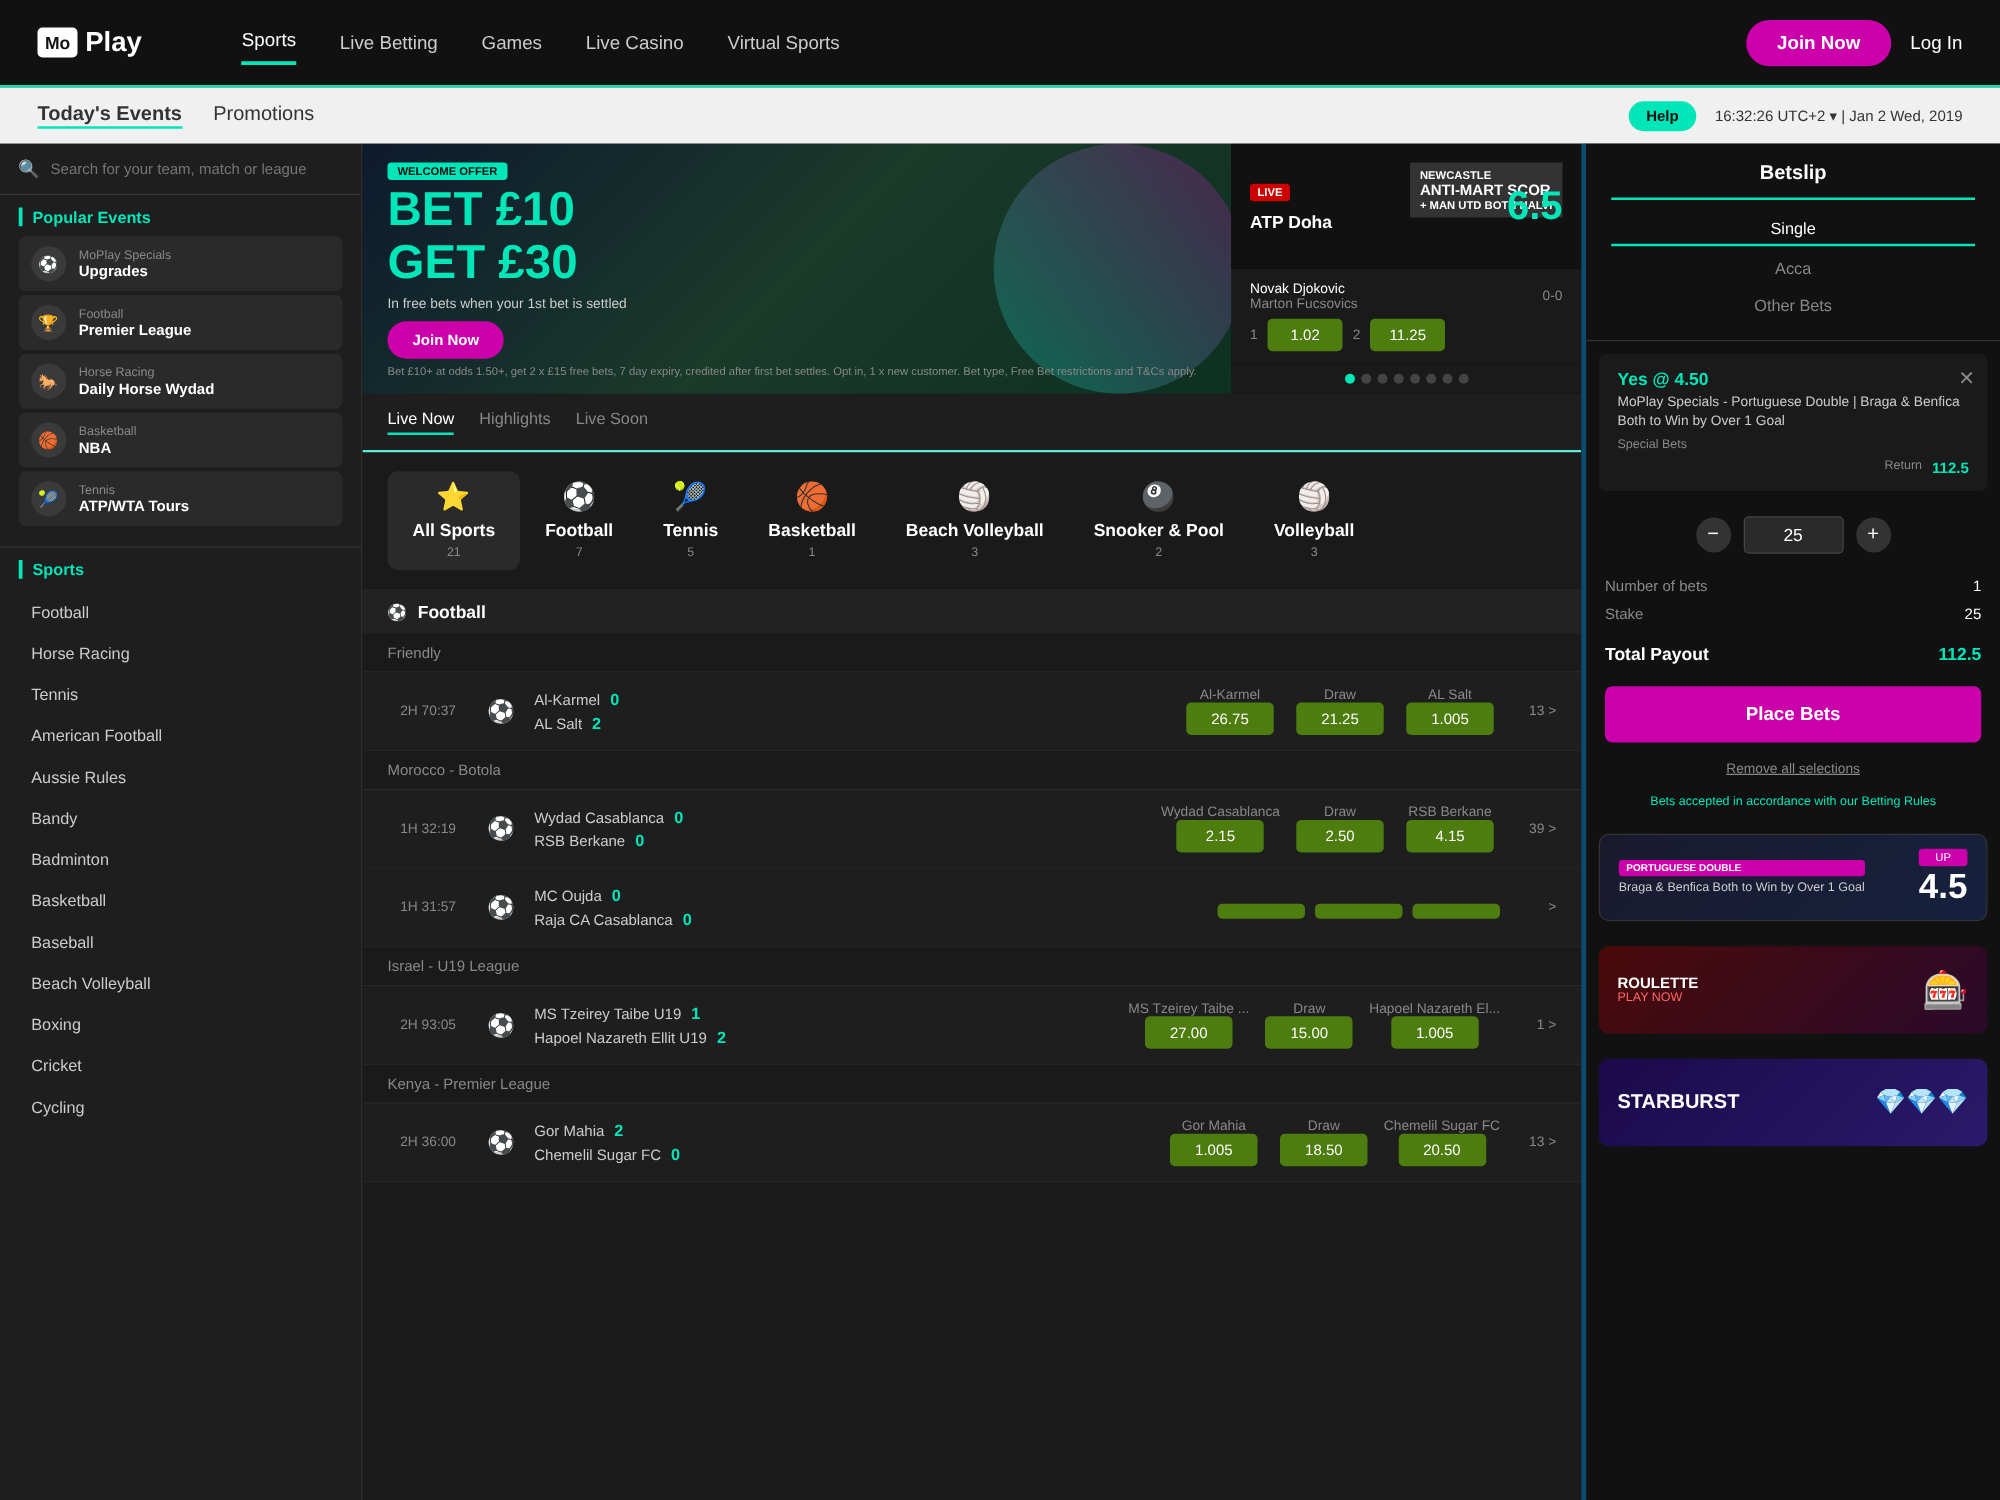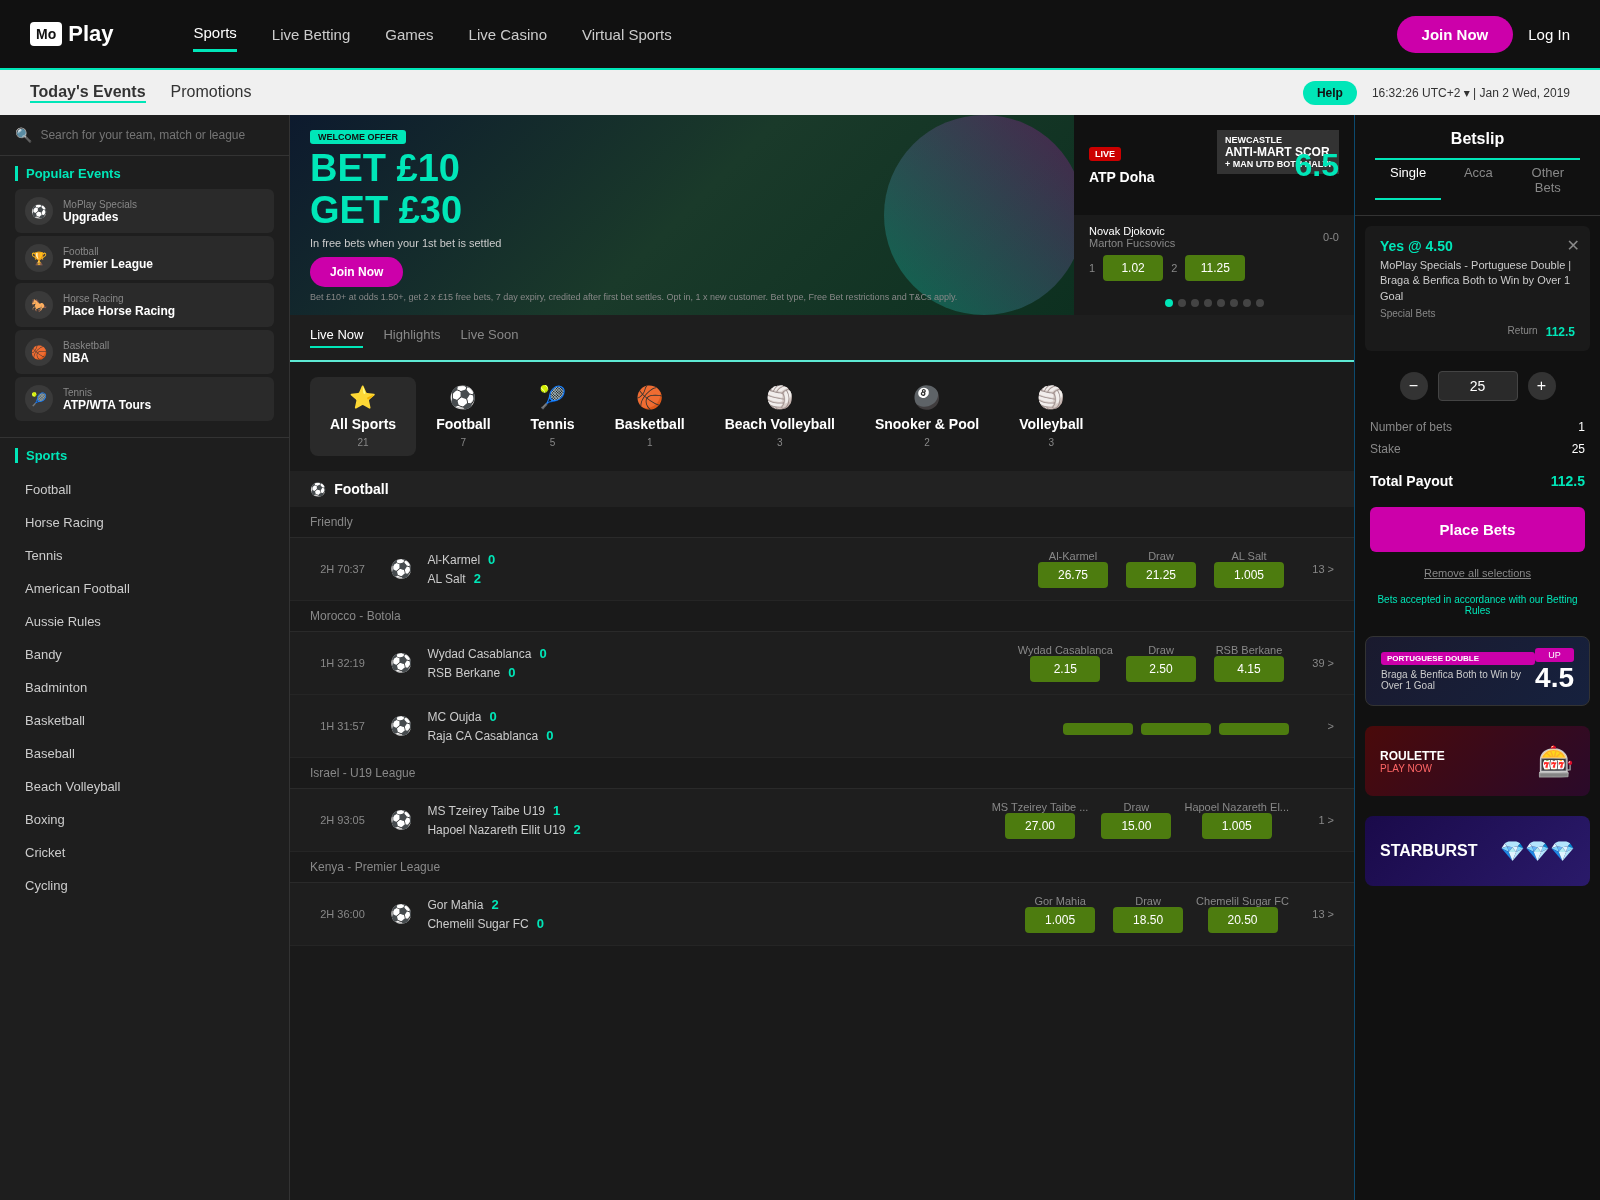--- a/index.html
+++ b/index.html
@@ -101,24 +101,24 @@
     .match-team { display: flex; align-items: center; gap: 8px; padding: 2px 0; }
     .match-team-name { color: #ccc; font-size: 12px; }
     .match-score { color: #00e6b8; font-size: 13px; font-weight: 700; min-width: 15px; }
     .match-icon { color: #555; font-size: 18px; }
     .odds-group { display: flex; gap: 8px; align-items: center; }
     .odds-label { color: #888; font-size: 11px; min-width: 80px; text-align: center; }
     .odds-btn { background: #4d7c0f; color: #fff; border: none; padding: 6px 15px; font-size: 12px; border-radius: 4px; cursor: pointer; min-width: 70px; text-align: center; }
     .match-more { color: #888; font-size: 11px; min-width: 30px; text-align: right; cursor: pointer; }
 
     
-    .betslip { width: 246px; background: #111; border-left: 1px solid #0c4a6e; display: flex; flex-direction: column; flex-shrink: 0; }
+    .betslip { width: 335px; background: #111; border-left: 4px solid #0c4a6e; display: flex; flex-direction: column; flex-shrink: 0; }
     .betslip-header { background: #111; padding: 15px 20px; border-bottom: 1px solid #333; }
     .betslip-title { color: #fff; font-size: 16px; font-weight: 700; text-align: center; border-bottom: 2px solid #00e6b8; padding-bottom: 10px; }
-    .betslip-tabs { display: flex; gap: 5px; justify-content: center; }
+    .betslip-tabs { display: flex; padding-top: 10px; gap: 5px; justify-content: center; flex-direction: column; }
     .betslip-tab { color: #888; font-size: 13px; cursor: pointer; padding: 5px 15px; flex: 1; text-align: center; }
     .betslip-tab.active { color: #fff; border-bottom: 2px solid #00e6b8; }
 
     .bet-item { padding: 12px 15px; background: #1a1a1a; margin: 10px; border-radius: 6px; position: relative; }
     .bet-item-odds { color: #00e6b8; font-size: 14px; font-weight: 700; }
     .bet-close { position: absolute; right: 10px; top: 10px; color: #888; cursor: pointer; font-size: 16px; }
     .bet-desc { color: #ccc; font-size: 11px; margin-top: 4px; line-height: 1.4; }
 
     .stake-row { display: flex; align-items: center; justify-content: center; gap: 10px; padding: 10px 15px; }
     .stake-btn { background: #333; color: #fff; border: none; width: 28px; height: 28px; border-radius: 50%; font-size: 16px; cursor: pointer; display: flex; align-items: center; justify-content: center; }
@@ -220,21 +220,21 @@
         <div class="popular-item-text">
           <span class="popular-item-cat">Football</span>
           <span class="popular-item-name">Premier League</span>
         </div>
       </div>
 
       <div class="popular-item">
         <div class="popular-item-icon">🐎</div>
         <div class="popular-item-text">
           <span class="popular-item-cat">Horse Racing</span>
-          <span class="popular-item-name">Place Horse Racing</span>
+          <span class="popular-item-name">Daily Horse Wydad</span>
         </div>
       </div>
 
       <div class="popular-item">
         <div class="popular-item-icon">🏀</div>
         <div class="popular-item-text">
           <span class="popular-item-cat">Basketball</span>
           <span class="popular-item-name">NBA</span>
         </div>
       </div>

